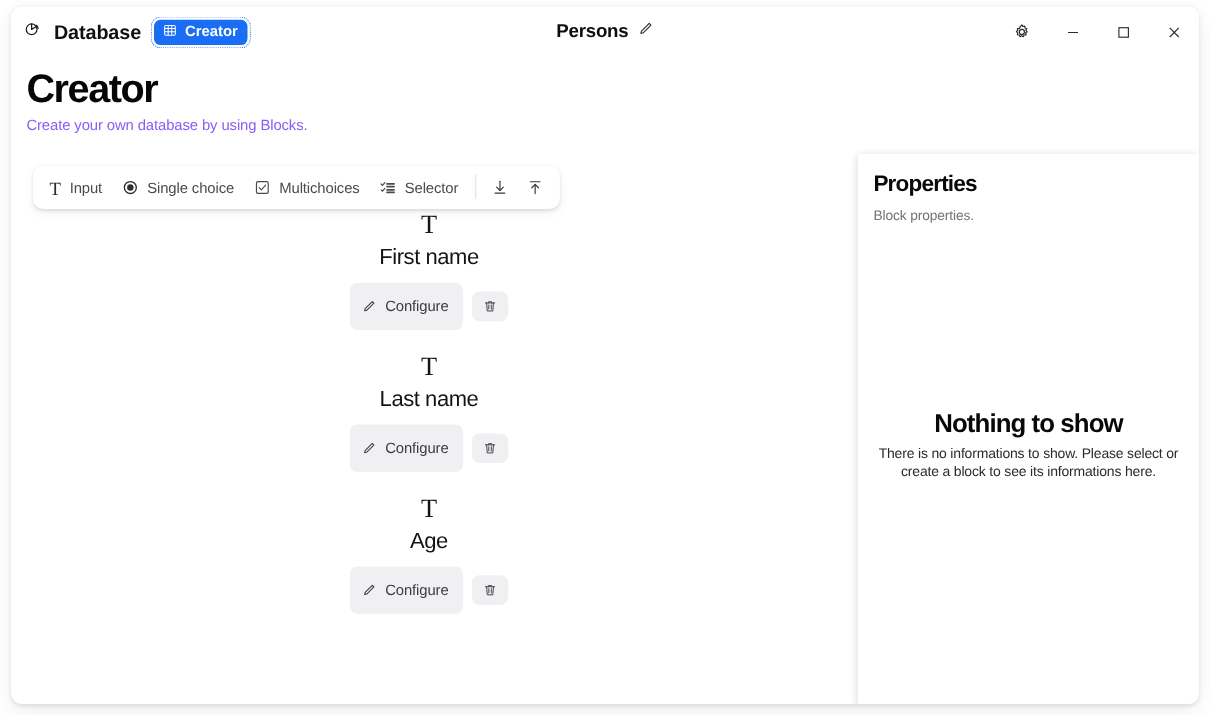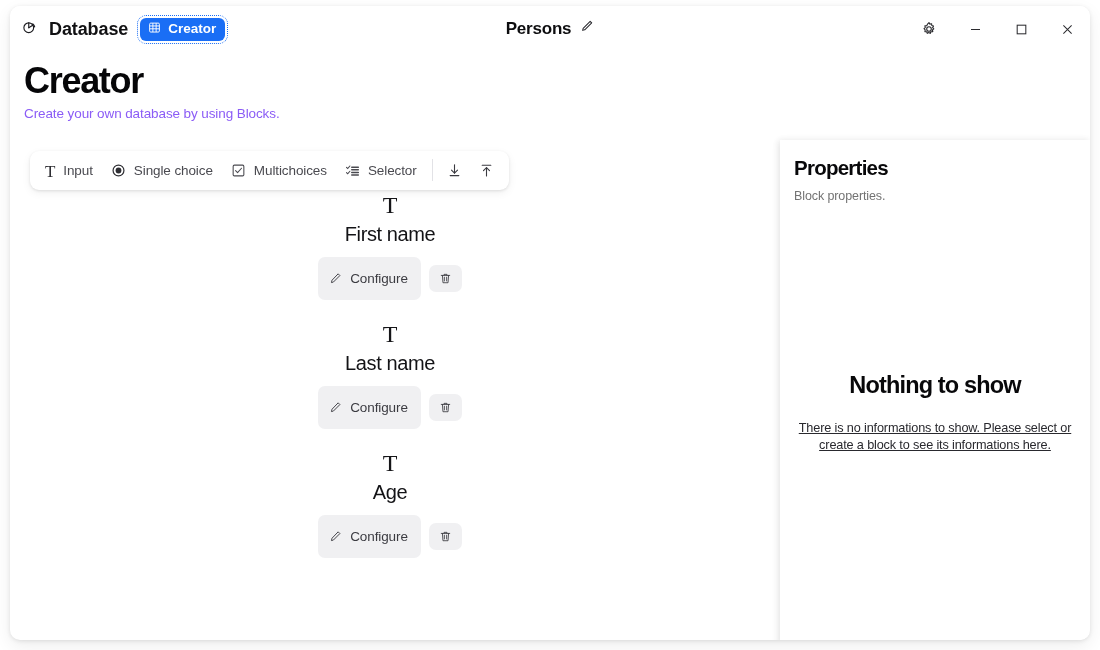--- a/index.html
+++ b/index.html
@@ -280,26 +280,25 @@
     text-align: center;
     padding: 0 8px;
   }
   #empty-state-title {
     font-size: 23.5px;
     font-weight: 800;
     letter-spacing: -0.85px;
     color: #08080a;
   }
   #empty-state-desc {
-    margin-top: 21px;
+    margin-top: 5px;
     font-size: 12.7px;
     line-height: 1.35;
     color: #29292e;
     letter-spacing: -0.15px;
-    text-decoration: underline;
   }
 </style>
 </head>
 <body>
 
 <div id="app-window">
 
   <div id="titlebar">
 
     <div class="tb-left">

